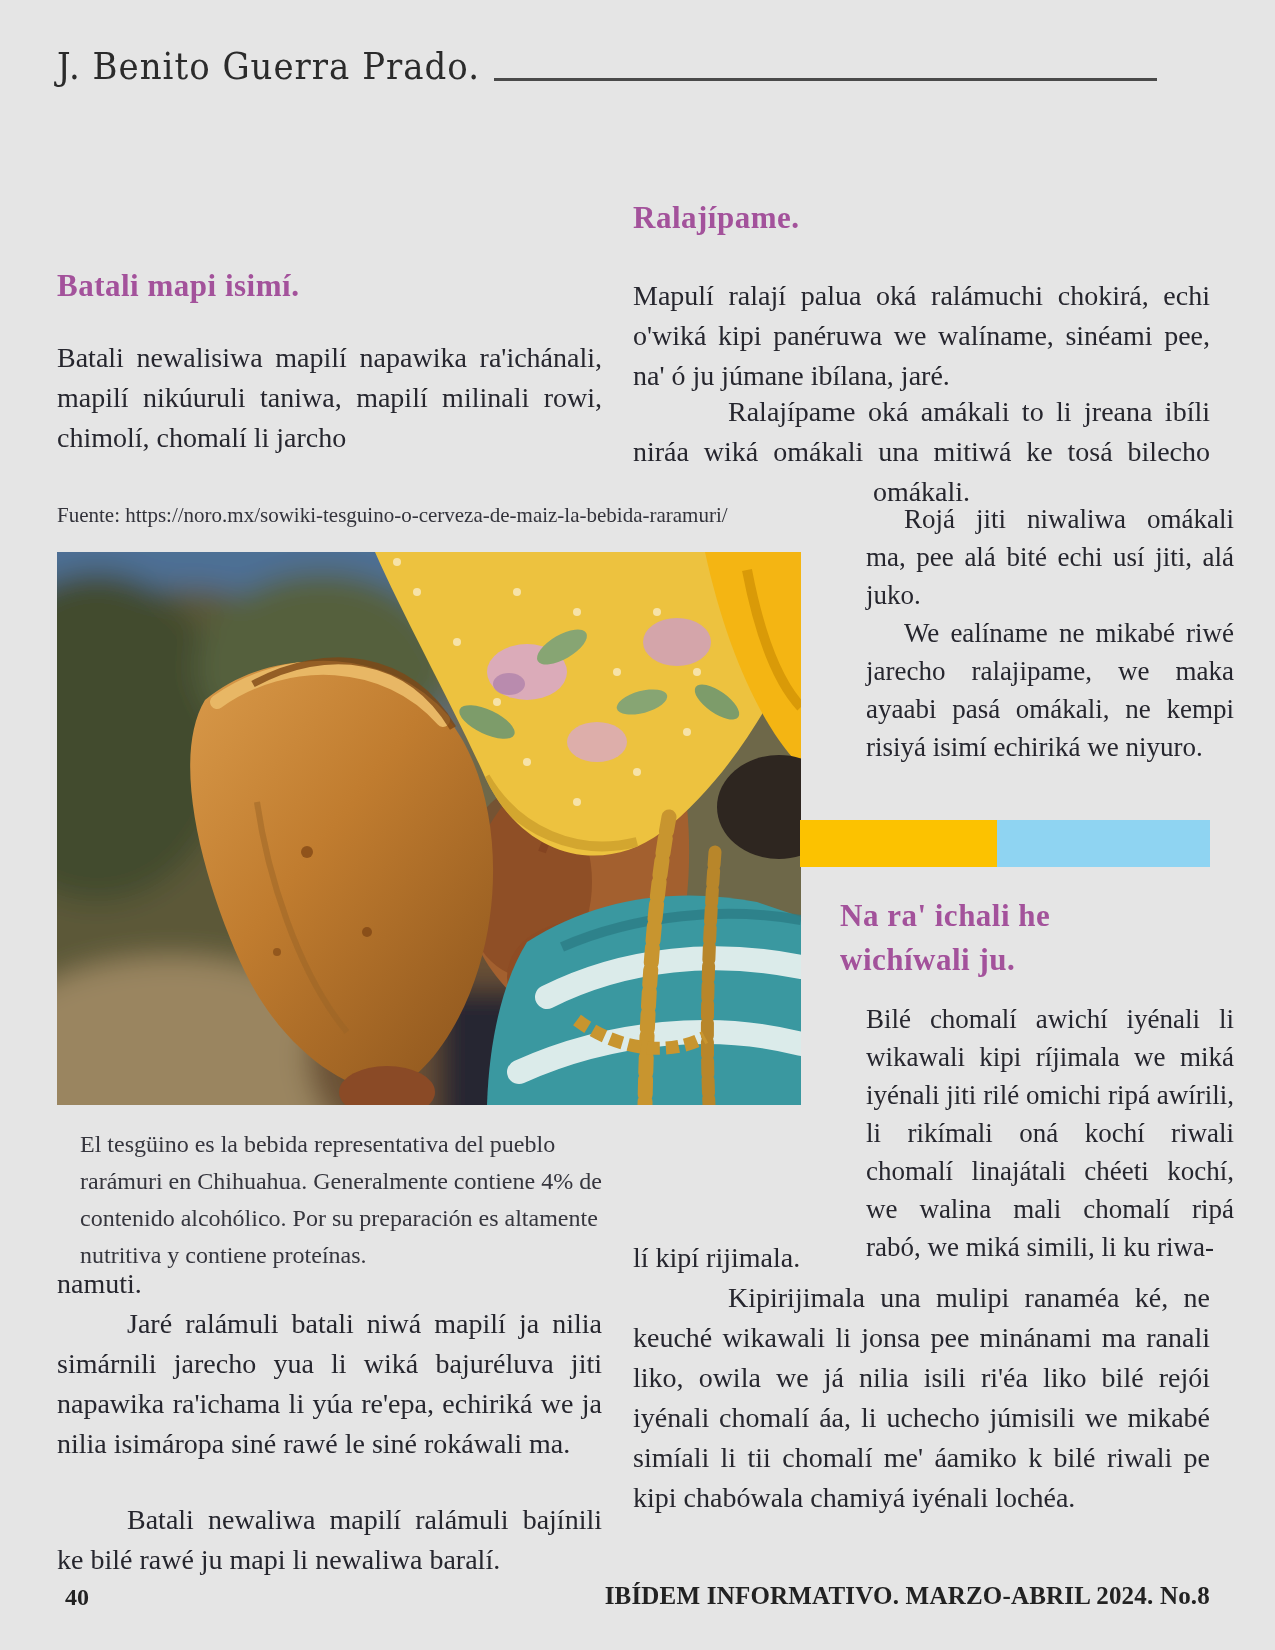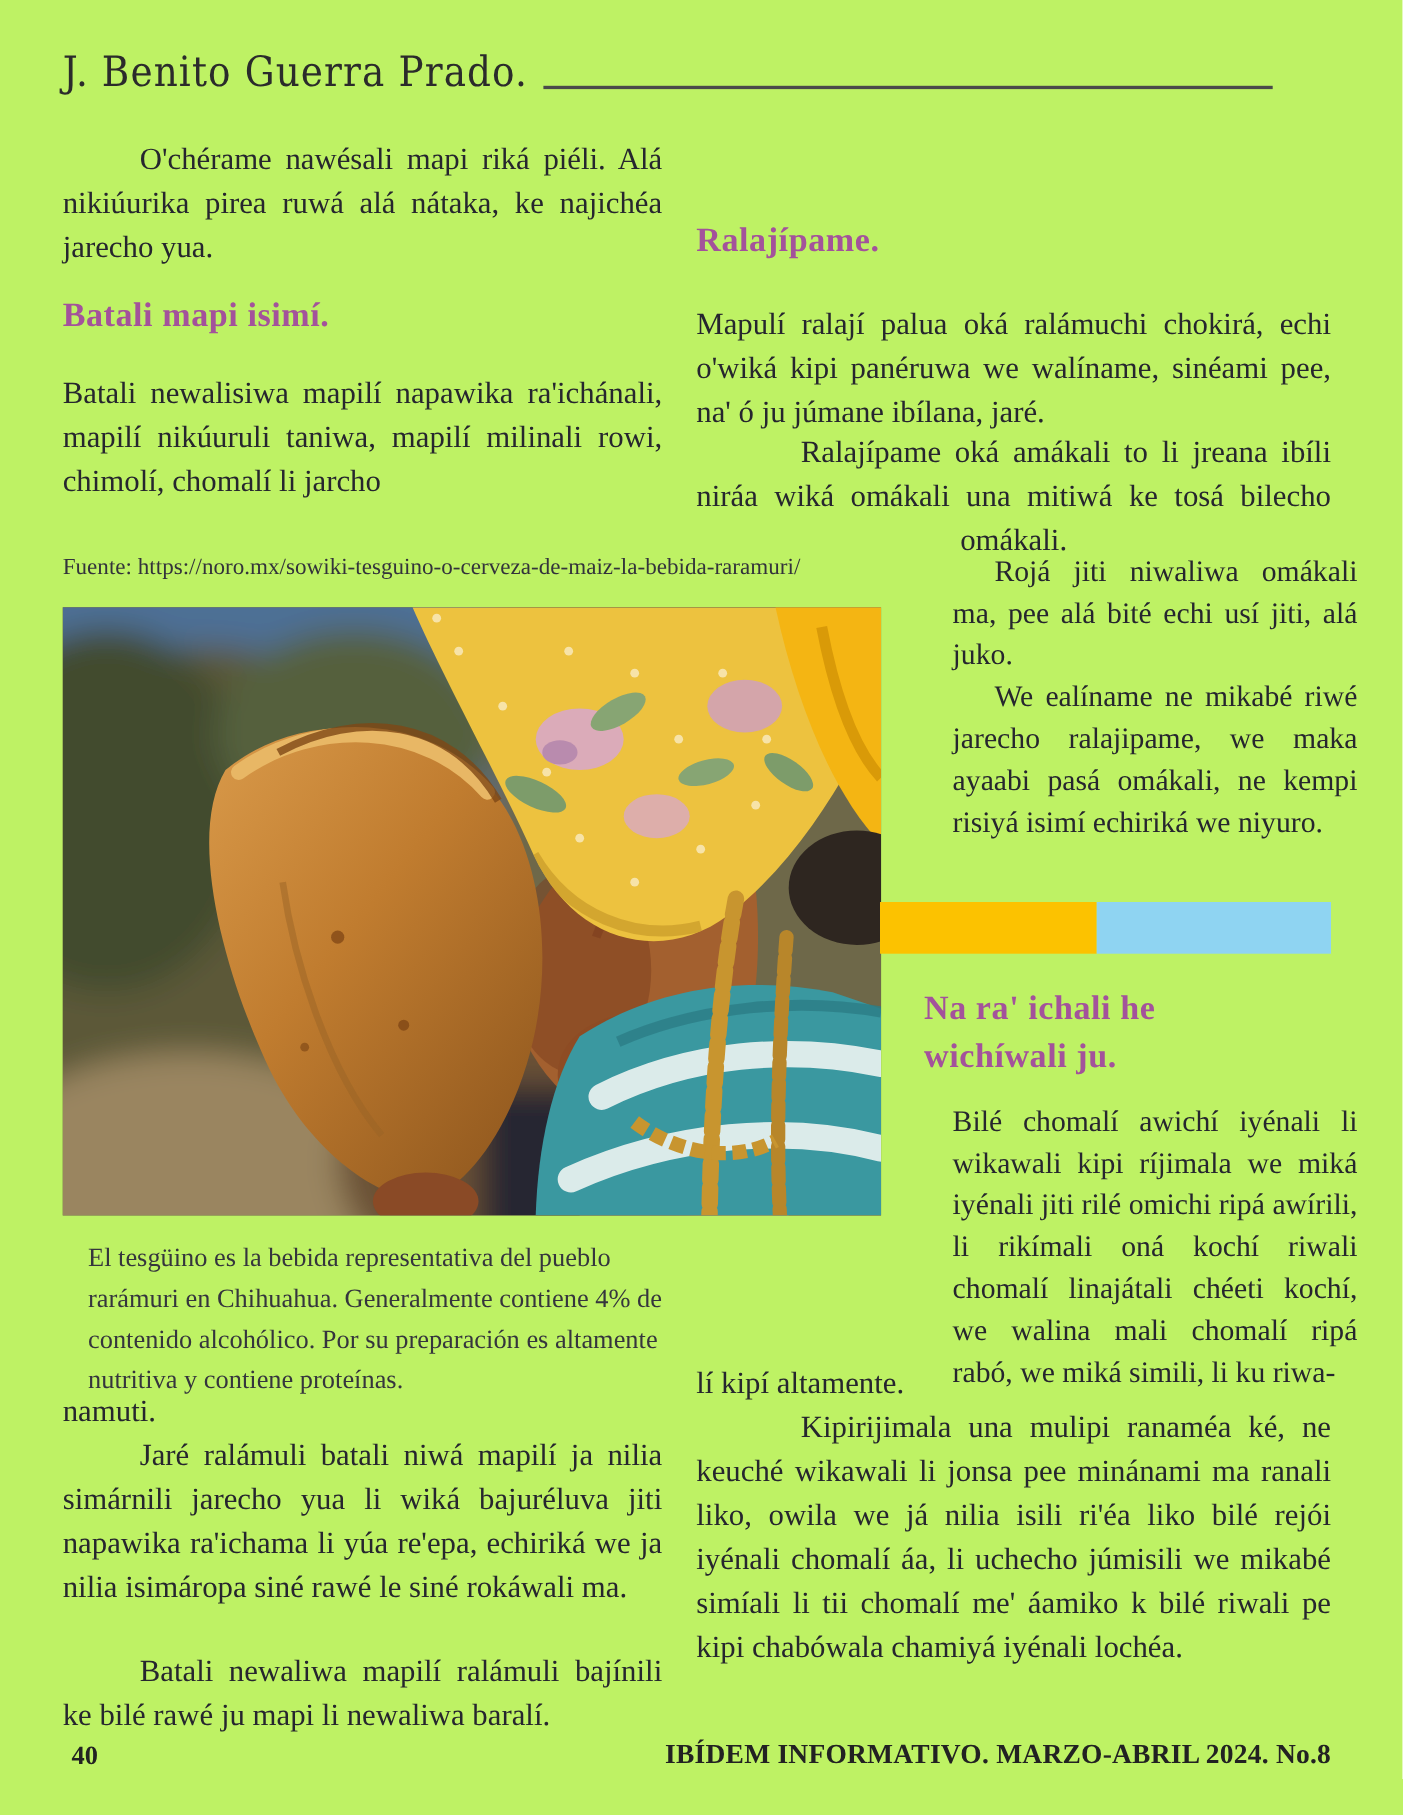--- a/index.html
+++ b/index.html
@@ -1,19 +1,19 @@
 <!DOCTYPE html>
 <html><head>
 <meta charset="utf-8">
 <style>
   html,body{margin:0;padding:0;background:#ffffff;}
   .page{
     position:relative;
     width:1275px;height:1650px;
-    background:#bef264;
+    background:#e5e5e5;
     font-family:"Liberation Serif","DejaVu Serif",serif;
     color:#26262e;
     overflow:hidden;
   }
   
   .header{
     position:absolute;left:57px;top:48px;width:1100px;
     display:flex;align-items:flex-end;
   }
   .author{
@@ -63,21 +63,20 @@
 </head>
 <body>
 
 <div class="page">
 
   <div class="header">
     <span class="author">J. Benito Guerra Prado.</span>
     <span class="rule"></span>
   </div>
 
-  <div class="blk body-text ind70" style="left:57px;top:126px;width:545px;">O'chérame nawésali mapi riká piéli. Alá nikiúurika pirea ruwá alá nátaka, ke najichéa jarecho yua.</div>
 
   <div class="blk mag-heading" style="left: 57px; top: 264px; color: rgb(163, 82, 155);">Batali mapi isimí.</div>
 
   <div class="blk body-text" style="left:57px;top:338px;width:545px;">Batali newalisiwa mapilí napawika ra'ichánali, mapilí nikúuruli taniwa, mapilí milinali rowi, chimolí, chomalí li jarcho</div>
 
   <div class="blk fuente" style="left:57px;top:503px;">Fuente: https://noro.mx/sowiki-tesguino-o-cerveza-de-maiz-la-bebida-raramuri/</div>
 
   <div class="photo-frame">
     <svg viewBox="0 0 744 553" width="744" height="553" preserveAspectRatio="none">
       <defs>
@@ -197,20 +196,20 @@
 
   <div class="blk narrow-text ind38" style="left:845px;top:614px;width:368px;">We ealíname ne mikabé riwé jarecho ralajipame, we maka ayaabi pasá omákali, ne kempi risiyá isimí echiriká we niyuro.</div>
 
   <div class="bar" style="left: 800px; width: 197px; background-color: rgb(252, 194, 0);"></div>
   <div class="bar" style="left: 997px; width: 213px; background-color: rgb(143, 212, 242);"></div>
 
   <div class="blk mag-heading" style="left: 840px; top: 894px; width: 330px; color: rgb(163, 82, 155);">Na ra' ichali he wichíwali ju.</div>
 
   <div class="blk narrow-text" style="left:845px;top:1000px;width:368px;">Bilé chomalí awichí iyénali li wikawali kipi ríjimala we miká iyénali jiti rilé omichi ripá awírili, li rikímali oná kochí riwali chomalí linajátali chéeti kochí, we walina mali chomalí ripá rabó, we miká simili, li ku riwa-</div>
 
-  <div class="blk body-text" style="left:633px;top:1238px;width:577px;text-align:left;">lí kipí altamente.</div>
+  <div class="blk body-text" style="left:633px;top:1238px;width:577px;text-align:left;">lí kipí rijimala.</div>
 
   <div class="blk body-text ind95" style="left:633px;top:1278px;width:577px;">Kipirijimala una mulipi ranaméa ké, ne keuché wikawali li jonsa pee minánami ma ranali liko, owila we já nilia isili ri'éa liko bilé rejói iyénali chomalí áa, li uchecho júmisili we mikabé simíali li tii chomalí me' áamiko k bilé riwali pe kipi chabówala chamiyá iyénali lochéa.</div>
 
   <div class="footer-num">40</div>
   <div class="footer-journal">IBÍDEM INFORMATIVO. MARZO-ABRIL 2024. No.8</div>
 
 </div>
 
 </body></html>

